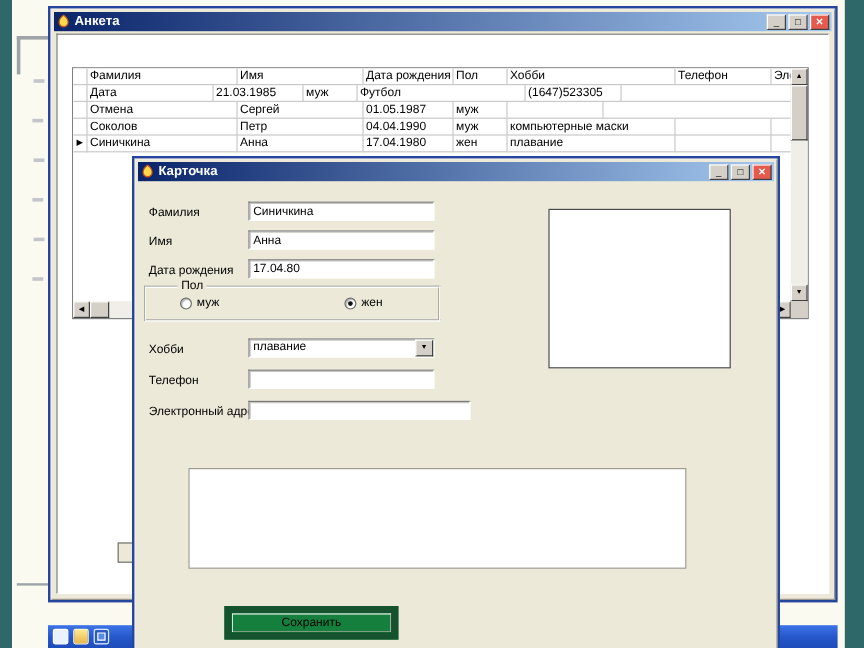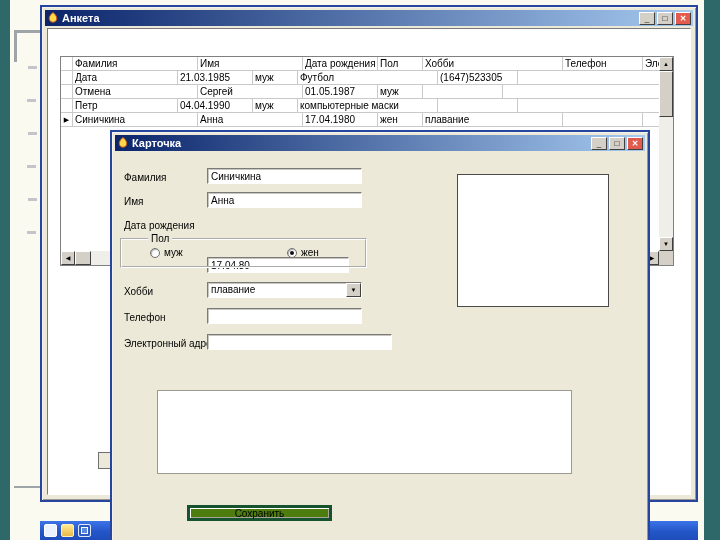--- a/index.html
+++ b/index.html
@@ -80,21 +80,21 @@
   .combo { position:absolute; height:16px; background:#fff; border:1px solid;
            border-color:#7A7A7A #FFF #FFF #7A7A7A; box-shadow: inset 1px 1px 0 #C9C6BE;
            display:flex; align-items:stretch; }
   .combo-value { flex:1; padding-left:3px; font-size:10px; line-height:14px; overflow:hidden; }
   .combo-btn { width:15px; background:#D4D0C8; border:1px solid; border-color:#FFF #404040 #404040 #FFF;
                font-size:6px; display:flex; align-items:center; justify-content:center; }
   .photo { position:absolute; left:345px; top:42px; width:152px; height:133px;
            background:#fff; border:1px solid #4A4A4A; }
   .memo { position:absolute; left:45px; top:258px; width:415px; height:84px;
           background:#fff; border:1px solid #9C9A92; }
-  .btn { position:absolute; height:16px; background:#4d7c0f; border:3px solid #14532d;
+  .btn { position:absolute; height:28px; background:#15803d; border:6px solid #14532d;
          box-shadow: inset 1px 1px 0 #FFF, inset -1px -1px 0 #A9A499;
          font-family:"Liberation Sans", sans-serif; font-size:10px; cursor:default; }
 
   
   .taskbar { position:absolute; left:40px; top:521px; width:658px; height:19px;
              background:linear-gradient(#3C74E8 0%, #2456C9 55%, #1E4DBA 100%);
              display:flex; align-items:center; gap:4px; padding-left:4px; }
   .tb-icon { width:13px; height:13px; border-radius:2px; flex:none; }
   #tb1 { background:#EAF2FF; border:1px solid #FFFFFF; }
   #tb2 { background:linear-gradient(#FFE98F,#E8B84A); border:1px solid #FFF2C0; }
@@ -161,20 +161,21 @@
             <div class="gcell w-surname">Отмена</div>
             <div class="gcell w-name">Сергей</div>
             <div class="gcell w-date">01.05.1987</div>
             <div class="gcell w-gender">муж</div>
             <div class="gcell w-phone"></div>
             <div class="gcell w-email"></div>
           </div>
 
           <div class="grow">
             <div class="gcell w-ind"></div>
+            <div class="gcell w-surname">Соколов</div>
             <div class="gcell w-name">Петр</div>
             <div class="gcell w-date">04.04.1990</div>
             <div class="gcell w-gender">муж</div>
             <div class="gcell w-hobby">компьютерные маски</div>
             <div class="gcell w-phone"></div>
             <div class="gcell w-email"></div>
           </div>
 
           <div class="grow">
             <div class="gcell w-ind">▶</div>
@@ -228,21 +229,21 @@
       </span>
     </div>
 
     <div class="dlg-label" style="left:12px;top:40px;">Фамилия</div>
     <input class="edit" style="left: 95px; top: 36px; width: 155px;" value="Синичкина">
 
     <div class="dlg-label" style="left:12px;top:64px;">Имя</div>
     <input class="edit" style="left: 95px; top: 60px; width: 155px;" value="Анна">
 
     <div class="dlg-label" style="left:12px;top:88px;">Дата рождения</div>
-    <input class="edit" style="left: 95px; top: 84px; width: 142px; margin-top: 41px;" value="17.04.80">
+    <input class="edit" style="left: 95px; top: 84px; width: 155px;" value="17.04.80">
 
     <div class="groupbox" style="left:8px;top:106px;width:247px;height:30px;">
       <span class="gb-caption">Пол</span>
       <span class="radio-item" style="left:28px;">
         <span class="radio"></span>
         <span>муж</span>
       </span>
       <span class="radio-item" style="left:165px;">
         <span class="radio checked"></span>
         <span>жен</span>

